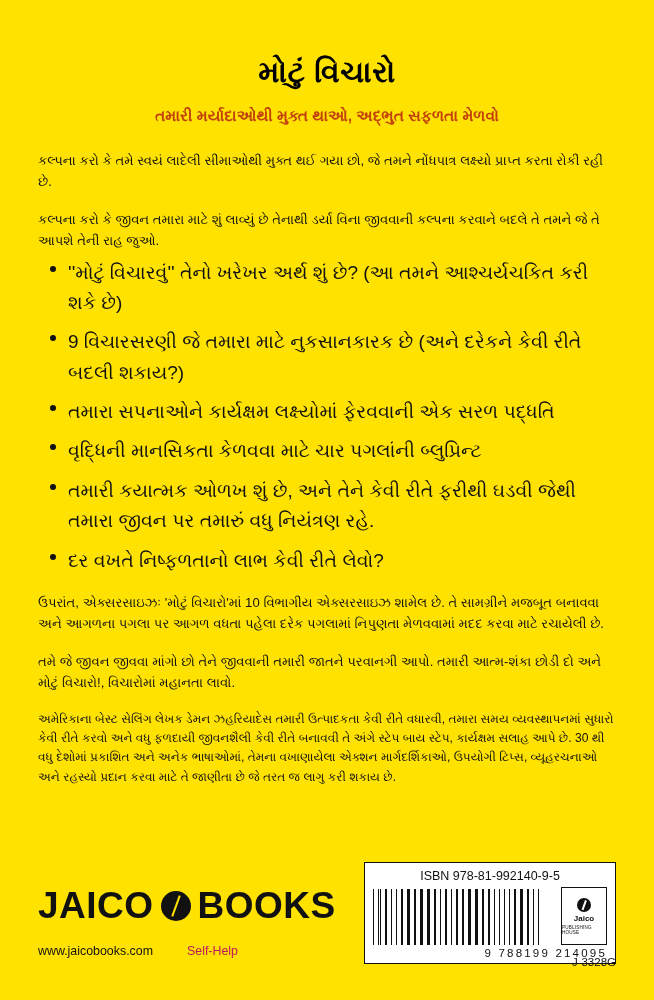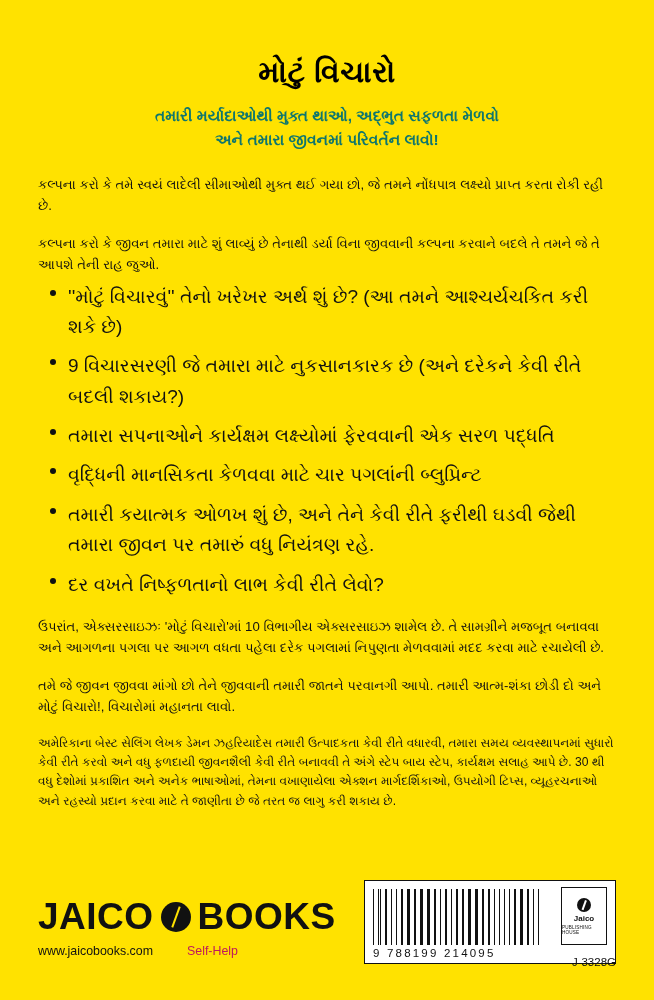--- a/index.html
+++ b/index.html
@@ -31,21 +31,21 @@
     padding-top: 38px;
     line-height: 1.2;
     color: #000;
   }
   .subtitle {
     text-align: center;
     font-size: 15.5px;
     font-weight: bold;
     line-height: 1.55;
     margin: 14px 0 0 0;
-    color: #0f766e;
+    color: #c2410c;
   }
   .para {
     font-size: 13.2px;
     line-height: 1.62;
     margin: 16px 0 0 0;
     text-align: left;
     color: #111;
   }
   .para.first {
     margin-top: 22px;
@@ -112,21 +112,21 @@
     content: "";
     position: absolute;
     left: 50%;
     top: 4px;
     width: 2px;
     height: 22px;
     background: #FFE200;
     transform: translateX(-50%) rotate(20deg);
   }
   .logo-sub {
-    margin-top: 9px;
+    margin-top: 20px;
     display: flex;
     align-items: flex-start;
   }
   .site {
     font-size: 12.4px;
     color: #111;
   }
   .selfhelp {
     font-size: 12.4px;
     color: #be185d;
@@ -201,21 +201,21 @@
     margin-top: 2px;
   }
   .brand-badge .bb-sub {
     font-size: 4.6px;
     letter-spacing: 0.2px;
     margin-top: 2px;
   }
   .barcode-digits {
     font-size: 11.5px;
     letter-spacing: 2.2px;
-    text-align: left;
+    text-align: right;
     margin-top: 2px;
     font-family: "Liberation Sans", sans-serif;
   }
   .code-right {
     position: absolute;
     right: 38px;
     bottom: 32px;
     font-size: 11.5px;
     color: #111;
     text-align: right;
@@ -223,21 +223,20 @@
 </style>
 </head>
 <body>
 
 <div class="page">
 
   <h1 class="title">મોટું વિચારો</h1>
 
   <div class="subtitle">
     <div>તમારી મર્યાદાઓથી મુક્ત થાઓ, અદ્ભુત સફળતા મેળવો</div>
-    <div>અને તમારા જીવનમાં પરિવર્તન લાવો!</div>
   </div>
 
   <p class="para first">કલ્પના કરો કે તમે સ્વયં લાદેલી સીમાઓથી મુક્ત થઈ ગયા છો, જે તમને નોંધપાત્ર લક્ષ્યો પ્રાપ્ત કરતા રોકી રહી છે.</p>
   <p class="para">કલ્પના કરો કે જીવન તમારા માટે શું લાવ્યું છે તેનાથી ડર્યા વિના જીવવાની કલ્પના કરવાને બદલે તે તમને જે તે આપશે તેની રાહ જુઓ.</p>
 
 
   <ul class="bullets">
     <li>''મોટું વિચારવું'' તેનો ખરેખર અર્થ શું છે? (આ તમને આશ્ચર્યચકિત કરી શકે છે)</li>
     <li>9 વિચારસરણી જે તમારા માટે નુકસાનકારક છે (અને દરેકને કેવી રીતે બદલી શકાય?)</li>
     <li>તમારા સપનાઓને કાર્યક્ષમ લક્ષ્યોમાં ફેરવવાની એક સરળ પદ્ધતિ</li>
@@ -256,20 +255,21 @@
       <span class="logo-mark"></span>
       <span class="logo-text">BOOKS</span>
     </div>
     <div class="logo-sub">
       <span class="site">www.jaicobooks.com</span>
       <span class="selfhelp">Self-Help</span>
     </div>
   </div>
 
   <div class="isbn-block">
+    <div class="isbn-text">ISBN 978-81-992140-9-5</div>
     <div class="barcode-row">
       <div class="barcode" id="barcode">
           <i style="width: 1px;"></i>
           <i style="background: transparent; width: 2px;"></i>
           <i style="width: 1px;"></i>
           <i style="width: 1px;"></i>
           <i style="background: transparent; width: 2px;"></i>
           <i style="width: 2px;"></i>
           <i style="background: transparent; width: 2px;"></i>
           <i style="width: 1px;"></i>

